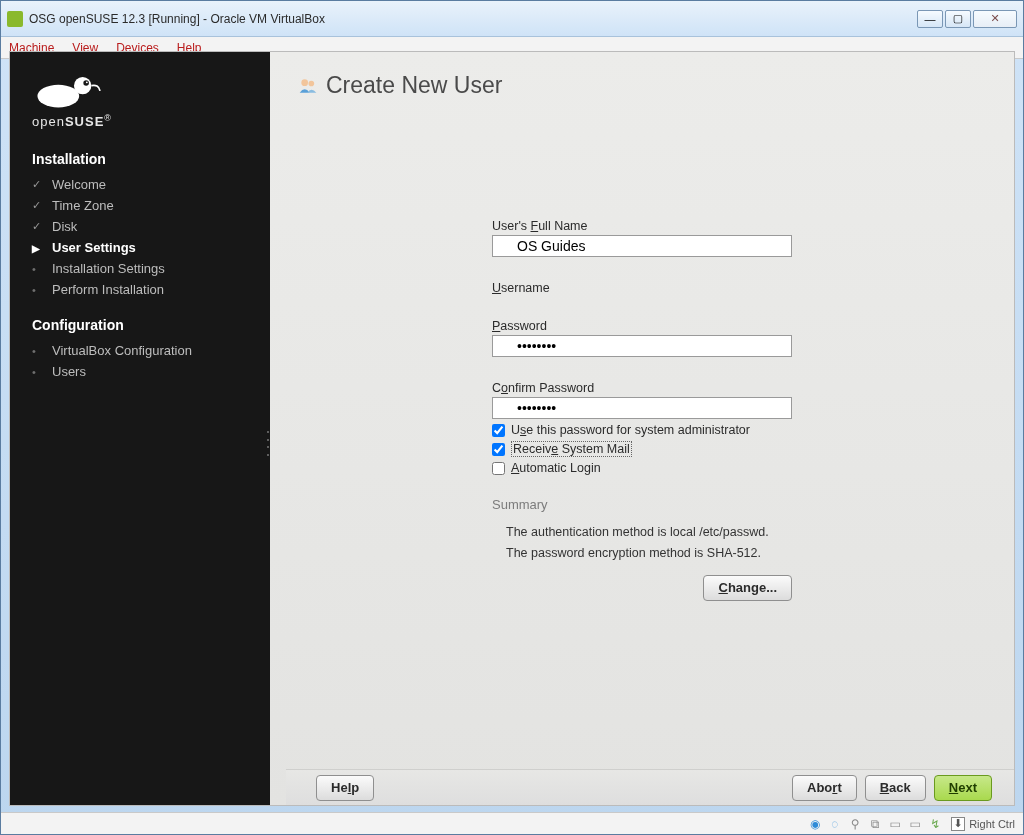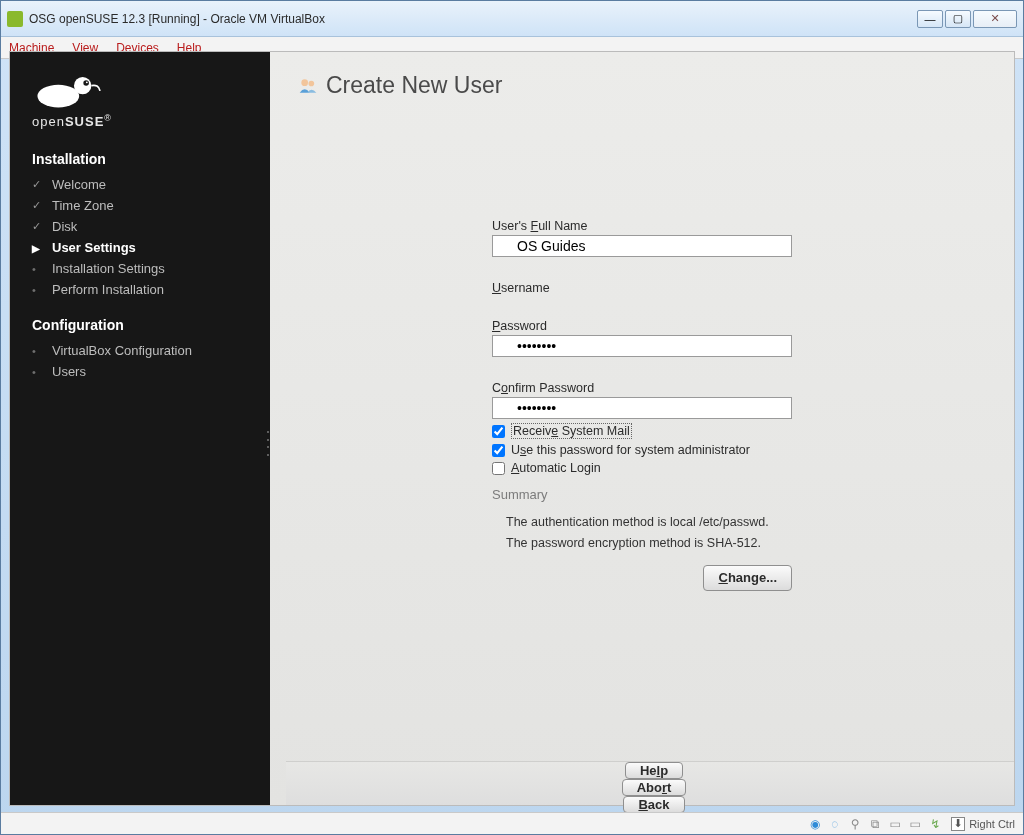--- a/index.html
+++ b/index.html
@@ -44,29 +44,29 @@
 .content .page-head .head-icon { width: 20px; height: 18px; margin-right: 8px; }
 .content h1 { font-size: 23px; font-weight: 400; color: #4a4a4a; }
 
 .form-area { width: 300px; margin: 120px auto 0 auto; font-size: 12.5px; color: #2b2b2b; }
 .form-area label { display: block; margin-top: 24px; margin-bottom: 2px; }
 .form-area label .ul { text-decoration: underline; }
 .form-area input[type=text], .form-area input[type=password] { width: 300px; height: 22px; border: 1px solid #9a9a9a; background: #fff; padding: 0 24px; font-size: 14px; }
 .form-area .chk-row { display: flex; align-items: center; margin-top: 4px; font-size: 12.5px; }
 .form-area .chk-row input { margin-right: 6px; }
 .form-area .chk-row.focus-outline span.lbl { border: 1px dotted #666; padding: 0 1px; }
-.form-area .summary-title { margin-top: 12px; color: #7c7c7c; font-size: 13px; }
+.form-area .summary-title { margin-top: 22px; color: #7c7c7c; font-size: 13px; }
 .form-area .summary-body { margin-top: 10px; padding-left: 14px; font-size: 12.5px; line-height: 1.7; color: #333; }
 .form-area .change-wrap { text-align: right; margin-top: 10px; }
 .btn { display: inline-flex; align-items: center; justify-content: center; height: 26px; padding: 0 14px; font-size: 13px; border: 1px solid #8f8f8f; border-radius: 4px; background: linear-gradient(#fbfbfb,#dcdcdc); color: #2b2b2b; cursor: default; }
 .btn.bold { font-weight: 700; }
 .btn.green { background: linear-gradient(#c7e88a,#a9d94e); border-color: #6a9a1f; color: #1f3d00; }
 
 
-.bottom-bar { position: absolute; left: 16px; right: 0; bottom: 0; height: 44px; padding: 0 22px; display: flex; align-items: center; border-top: 1px solid #cfcfcd; background: linear-gradient(#e7e7e5,#dedede); flex-direction: column; }
+.bottom-bar { position: absolute; left: 16px; right: 0; bottom: 0; height: 36px; padding: 0 22px; display: flex; align-items: center; border-top: 1px solid #cfcfcd; background: linear-gradient(#e7e7e5,#dedede); }
 .bottom-bar .spacer { flex: 1; }
 .bottom-bar .btn { margin-left: 8px; }
 
 
 .vbox-status { position: absolute; left: 0; right: 0; bottom: 0; height: 22px; background: #f3f3f3; border-top: 1px solid #c9c9c9; display: flex; align-items: center; justify-content: flex-end; padding: 0 8px; font-size: 11px; color: #555; }
 .vbox-status .sicon { width: 16px; height: 14px; margin-left: 4px; display: inline-flex; align-items: center; justify-content: center; font-size: 12px; }
 .vbox-status .hostkey { margin-left: 8px; display: flex; align-items: center; }
 .vbox-status .hostkey .arrow { background: #fff; border: 1px solid #888; width: 14px; height: 14px; display: inline-flex; align-items: center; justify-content: center; margin-right: 4px; }
 
 .ul { text-decoration: underline; }
@@ -171,27 +171,27 @@
         <input type="text" value="OS Guides" style="">
 
         <label><span class="ul">U</span>sername</label>
 
         <label><span class="ul">P</span>assword</label>
         <input type="text" value="••••••••" style="">
 
         <label>C<span class="ul">o</span>nfirm Password</label>
         <input type="text" value="••••••••" style="">
 
+        <div class="chk-row">
+          <input type="checkbox" checked="" style="">
+          <span class="lbl">U<span class="ul">s</span>e this password for system administrator</span>
+        </div>
         <div class="chk-row focus-outline">
           <input type="checkbox" checked="" style="">
           <span class="lbl">Receiv<span class="ul">e</span> System Mail</span>
-        </div>
-        <div class="chk-row">
-          <input type="checkbox" checked="" style="">
-          <span class="lbl">U<span class="ul">s</span>e this password for system administrator</span>
         </div>
         <div class="chk-row">
           <input type="checkbox" style="">
           <span class="lbl"><span class="ul">A</span>utomatic Login</span>
         </div>
 
         <div class="summary-title">Summary</div>
         <div class="summary-body">
           <div>The authentication method is local /etc/passwd.</div>
           <div>The password encryption method is SHA-512.</div>

